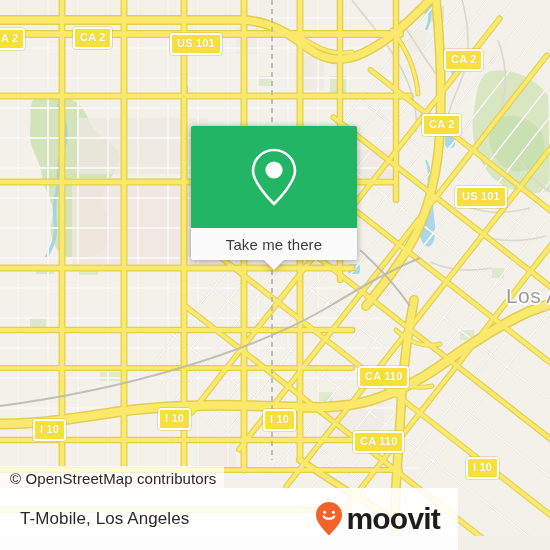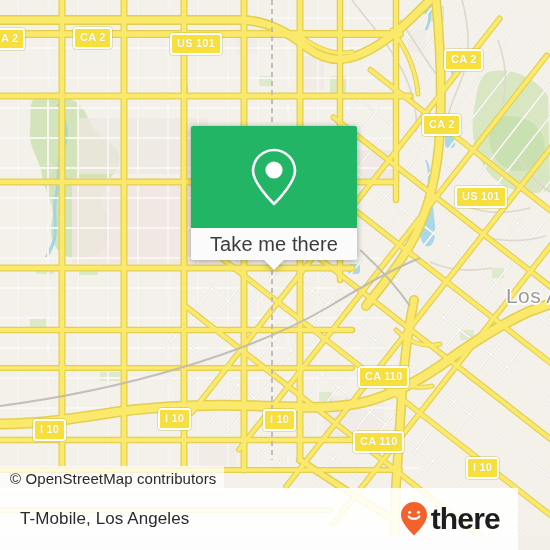--- a/index.html
+++ b/index.html
@@ -57,21 +57,21 @@
     display:flex;align-items:center;justify-content:center;
   }
   #callout .card-bottom{
     background:#fbfbfb;
     height:32px;
     border-radius:0 0 2px 2px;
     display:flex;align-items:center;justify-content:center;
   }
   #callout .cta-label{
     color:#3c3c3c;
-    font-size:20px;
+    font-size:15px;
     letter-spacing:.1px;
     font-family:"Liberation Sans",sans-serif;
   }
   #callout .tail{
     position:absolute;
     left:72px;bottom:-10px;
     width:0;height:0;
     border-left:11px solid transparent;
     border-right:11px solid transparent;
     border-top:11px solid #fbfbfb;
@@ -86,21 +86,21 @@
     font-size:15px;
     color:#2a2a2a;
     letter-spacing:.1px;
     font-family:"Liberation Sans",sans-serif;
   }
 
   
   #bottombar{
     position:absolute;
     left:0;bottom:0;
-    width:518px;height:62px;
+    width:458px;height:62px;
     background:rgba(255,255,255,.88);
     display:flex;align-items:center;
     box-sizing:border-box;
     padding:0 18px 0 20px;
   }
   #place-title{
     color:#2b2b2b;
     font-size:17px;
     letter-spacing:.1px;
     white-space:nowrap;
@@ -443,17 +443,17 @@
 
   <div id="bottombar">
     <span id="place-title">T-Mobile, Los Angeles</span>
     <div id="brand">
       <svg width="30" height="36" viewBox="0 0 30 36">
         <path d="M15 1 C7.8 1,2 6.8,2 14 C2 22,11 30,15 34.5 C19 30,28 22,28 14 C28 6.8,22.2 1,15 1 Z" fill="#f2622a"></path>
         <circle cx="10.6" cy="11.2" r="1.5" fill="#ffffff"></circle>
         <circle cx="19.4" cy="11.2" r="1.5" fill="#ffffff"></circle>
         <path d="M9.6 15.4 C11.6 18.6,18.4 18.6,20.4 15.4" fill="none" stroke="#ffffff" stroke-width="2" stroke-linecap="round"></path>
       </svg>
-      <span class="brand-word">there</span>
+      <span class="brand-word">moovit</span>
     </div>
   </div>
 
 </div>
 
 </body></html>

